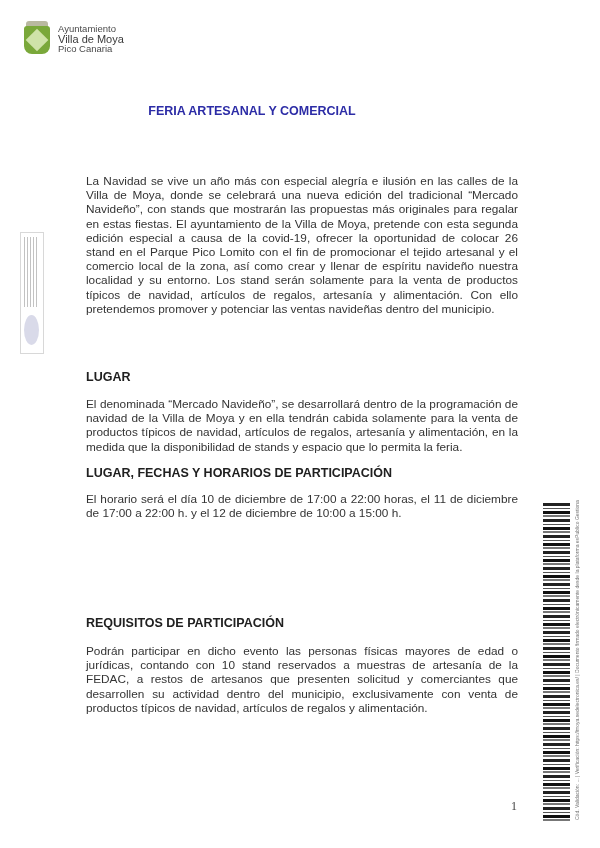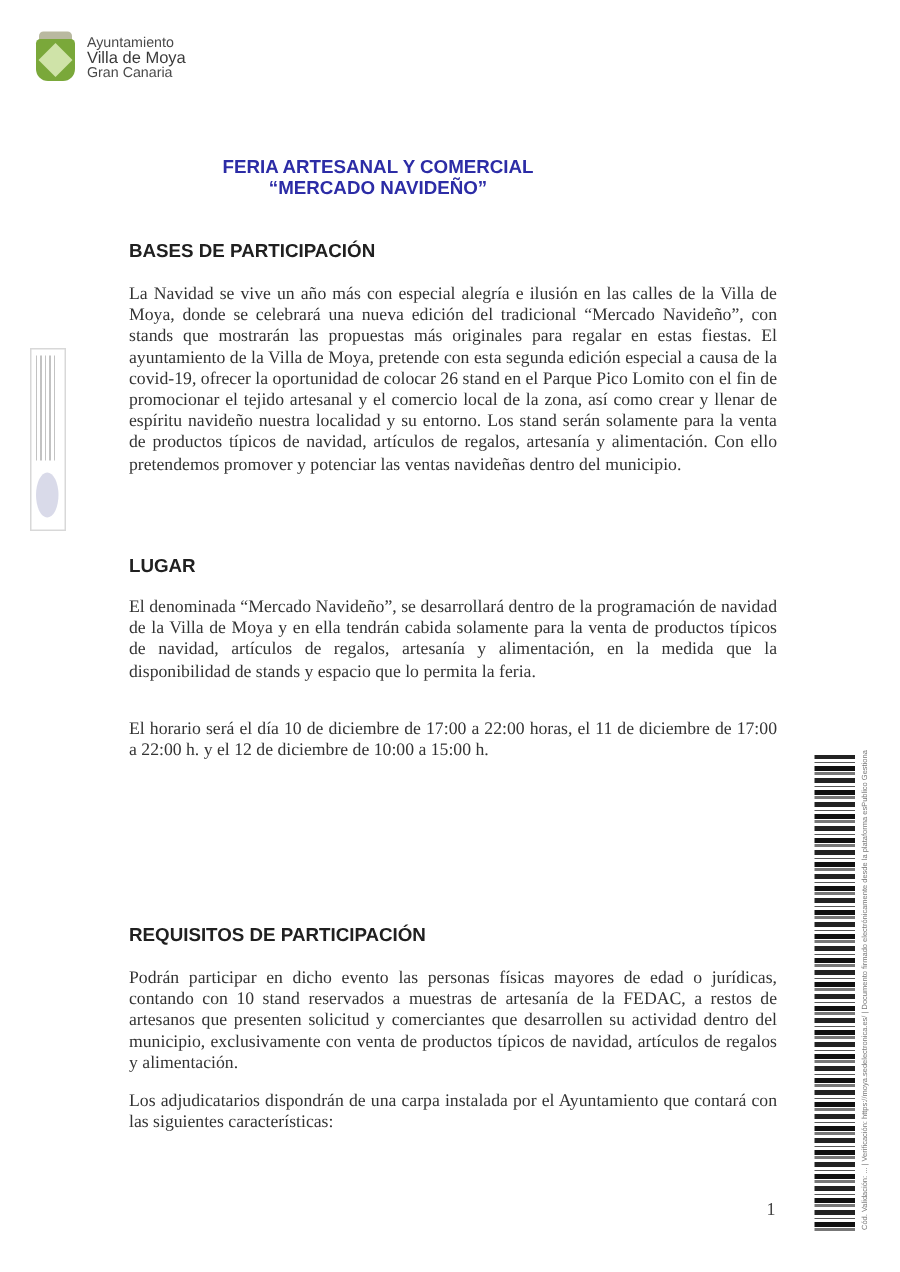--- a/index.html
+++ b/index.html
@@ -13,21 +13,21 @@
     .logo-mark .inner { position: absolute; left: 7px; top: 12px; width: 16px; height: 16px; background: #cfe3a8; transform: rotate(45deg); }
     .logo-mark .crown { position: absolute; left: 4px; top: 1px; width: 22px; height: 6px; background: #b9b9a0; border-radius: 3px 3px 0 0; }
     .logo-text { margin-left: 6px; line-height: 10px; }
     .logo-text div { font-size: 9.5px; color: #4a4a4a; }
     .logo-text .l2 { font-weight: normal; font-size: 11px; color: #3a3a3a; }
 
     .title { position: absolute; left: 0; width: 504px; top: 104px; text-align: center; color: #2c2ca6; font-weight: bold; font-size: 12.5px; line-height: 14px; }
 
     .content { position: absolute; left: 86px; width: 432px; }
     .h { font-weight: bold; font-size: 12.5px; color: #202020; }
-    .p { font-size: 11.8px; line-height: 14.2px; text-align: justify; color: #333; font-family: Liberation Serif, serif; }
+    .p { font-size: 11.8px; line-height: 14.2px; text-align: justify; color: #333; }
 
     .side-stamp { position: absolute; left: 20px; top: 232px; width: 22px; height: 120px; border: 1px solid #d8d8d8; }
     .side-stamp .lines { position: absolute; left: 3px; top: 4px; width: 14px; height: 70px;
       background: repeating-linear-gradient(90deg, #9a9a9a 0 1px, transparent 1px 3px); opacity: .6; }
     .side-stamp .seal { position: absolute; left: 3px; top: 82px; width: 15px; height: 30px; border-radius: 50%; background: #c9cbe0; opacity: .7; }
 
     .barcode { position: absolute; left: 543px; top: 503px; width: 27px; height: 318px;
       background: repeating-linear-gradient(180deg, #222 0 3px, #fff 3px 5px, #555 5px 6px, #fff 6px 8px, #111 8px 11px, #fff 11px 12px, #777 12px 14px, #fff 14px 16px); }
     .barcode-text { position: absolute; left: 574px; top: 820px; width: 320px; height: 18px; transform-origin: 0 0; transform: rotate(-90deg);
       font-size: 5px; line-height: 6px; color: #777; white-space: nowrap; overflow: hidden; }
@@ -38,47 +38,45 @@
 
 <div class="logo">
   <div class="logo-mark">
     <div class="crown"></div>
       <div class="shield"></div>
       <div class="inner"></div>
   </div>
   <div class="logo-text">
     <div>Ayuntamiento</div>
     <div class="l2">Villa de Moya</div>
-    <div>Gran Canaria</div>
+    <div>Pico Canaria</div>
   </div>
 </div>
 
 <div class="title">
   <div>FERIA ARTESANAL Y COMERCIAL</div>
-  <div>“MERCADO NAVIDEÑO”</div>
 </div>
 
 <div class="content" style="top:160px">
-  <div class="h">BASES DE PARTICIPACIÓN</div>
   <div class="p" style="margin-top:14px">La Navidad se vive un año más con especial alegría e ilusión en las calles de la Villa de Moya, donde se celebrará una nueva edición del tradicional “Mercado Navideño”, con stands que mostrarán las propuestas más originales para regalar en estas fiestas. El ayuntamiento de la Villa de Moya, pretende con esta segunda edición especial a causa de la covid-19, ofrecer la oportunidad de colocar 26 stand en el Parque Pico Lomito con el fin de promocionar el tejido artesanal y el comercio local de la zona, así como crear y llenar de espíritu navideño nuestra localidad y su entorno. Los stand serán solamente para la venta de productos típicos de navidad, artículos de regalos, artesanía y alimentación. Con ello pretendemos promover y potenciar las ventas navideñas dentro del municipio.</div>
 </div>
 
 <div class="content" style="top:370px">
   <div class="h">LUGAR</div>
   <div class="p" style="margin-top:13px">El denominada “Mercado Navideño”, se desarrollará dentro de la programación de navidad de la Villa de Moya y en ella tendrán cabida solamente para la venta de productos típicos de navidad, artículos de regalos, artesanía y alimentación, en la medida que la disponibilidad de stands y espacio que lo permita la feria.</div>
 </div>
 
 <div class="content" style="top:466px">
+  <div class="h">LUGAR, FECHAS Y HORARIOS DE PARTICIPACIÓN</div>
   <div class="p" style="margin-top:12px">El horario será el día 10 de diciembre de 17:00 a 22:00 horas, el 11 de diciembre de 17:00 a 22:00 h. y el 12 de diciembre de 10:00 a 15:00 h.</div>
 </div>
 
 <div class="content" style="top:616px">
   <div class="h">REQUISITOS DE PARTICIPACIÓN</div>
   <div class="p" style="margin-top:14px">Podrán participar en dicho evento las personas físicas mayores de edad o jurídicas, contando con 10 stand reservados a muestras de artesanía de la FEDAC, a restos de artesanos que presenten solicitud y comerciantes que desarrollen su actividad dentro del municipio, exclusivamente con venta de productos típicos de navidad,  artículos de regalos y alimentación.</div>
-  <div class="p" style="margin-top:11px">Los adjudicatarios dispondrán de una carpa instalada por el Ayuntamiento que contará con las siguientes características:</div>
 </div>
 
 <div class="side-stamp">
   <div class="lines"></div>
     <div class="seal"></div>
 </div>
 
 <div class="barcode"></div>
 <div class="barcode-text">Cód. Validación: ... | Verificación: https://moya.sedelectronica.es/ | Documento firmado electrónicamente desde la plataforma esPublico Gestiona | Página 1 de 6</div>
 

